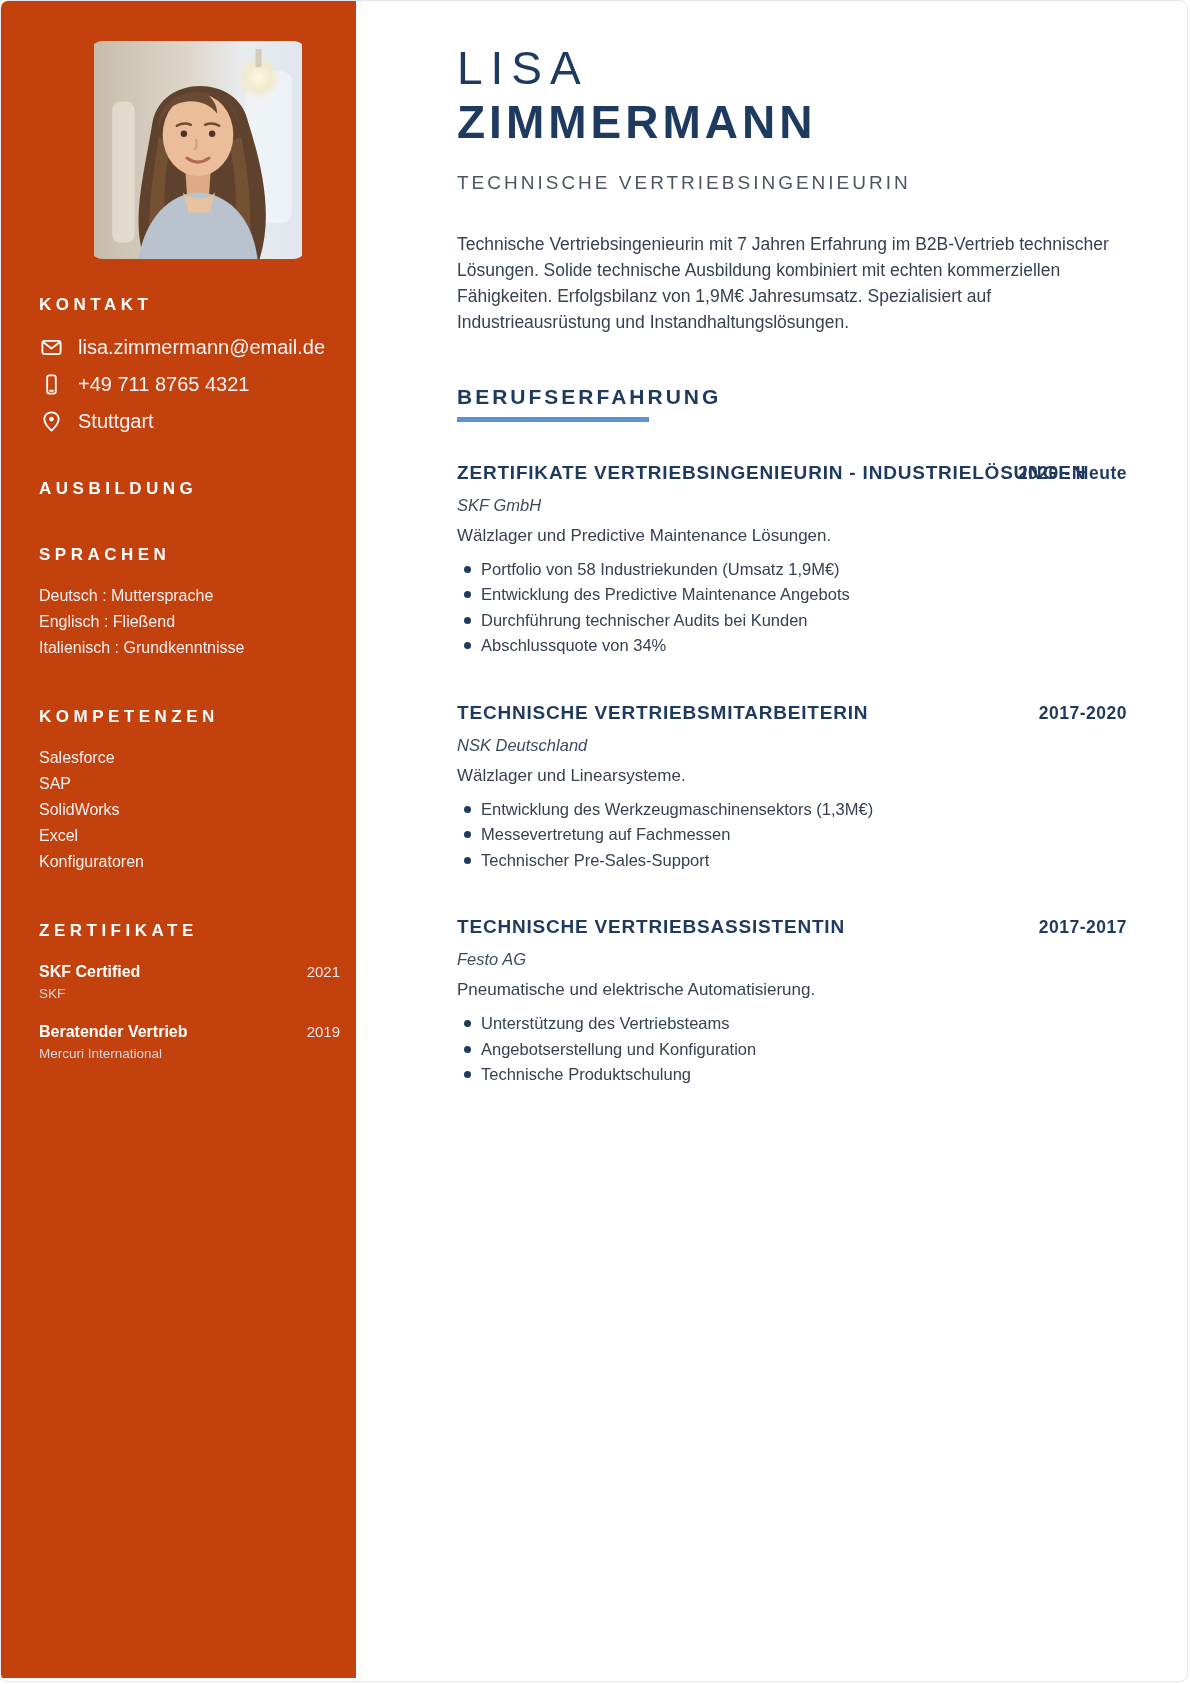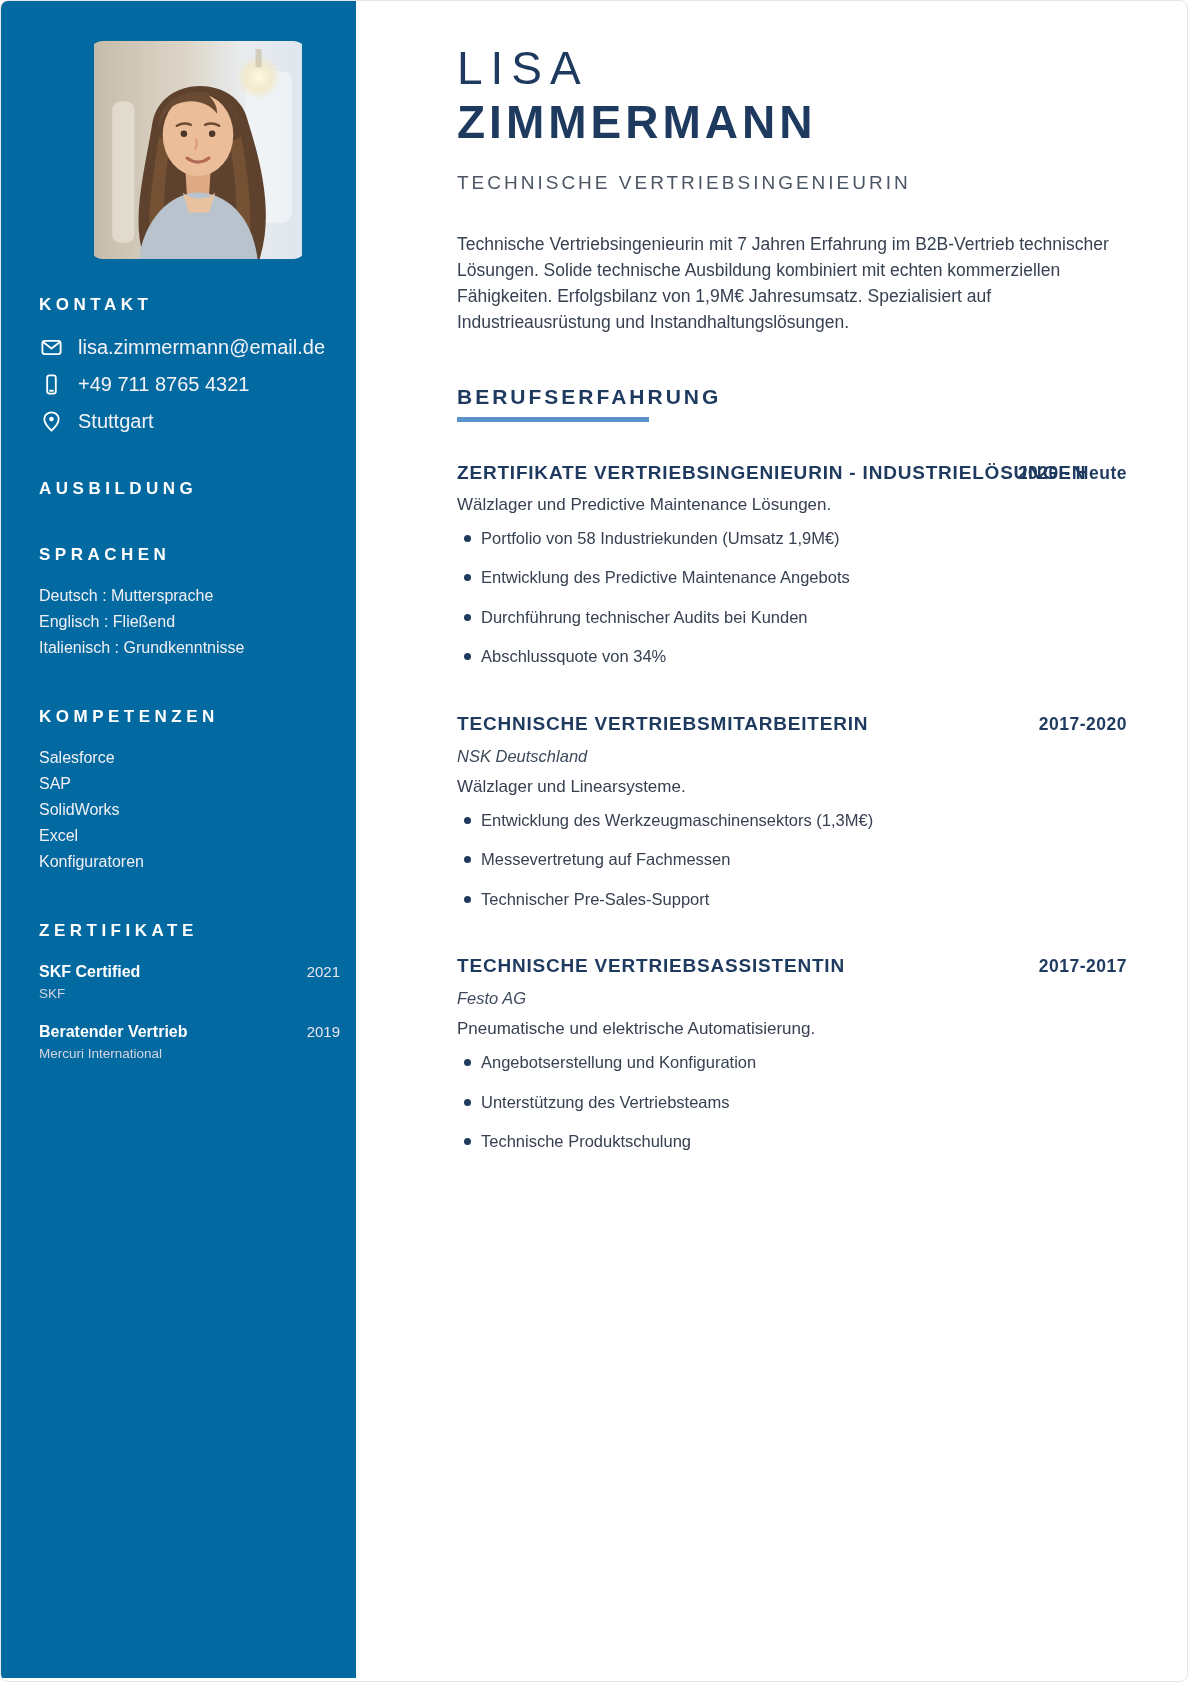--- a/index.html
+++ b/index.html
@@ -2,21 +2,21 @@
 <html lang="de"><head>
 <meta charset="utf-8">
 <style>
   html,body{margin:0;padding:0;background:#ffffff;}
   body{width:1190px;height:1684px;font-family:"Liberation Sans","DejaVu Sans",sans-serif;
        -webkit-font-smoothing:antialiased;}
   .page{position:relative;width:1188px;height:1682px;border:1px solid #e6e6ea;border-radius:8px;
         overflow:hidden;background:#ffffff;display:flex;box-sizing:border-box;}
 
   
-  .sidebar{width:355px;flex:0 0 355px;background:#0369a1;color:#f2f2f6;height:calc(100% - 3px);
+  .sidebar{width:355px;flex:0 0 355px;background:#c2410c;color:#f2f2f6;height:calc(100% - 3px);
            box-sizing:border-box;padding:0 16px 0 38px;}
   .photo-wrap{width:218px;height:218px;margin:40px 0 0 50px;border-radius:14px;overflow:hidden;}
   .photo-wrap svg{display:block;width:100%;height:100%;}
   .side-heading{font-size:17px;font-weight:bold;letter-spacing:4.5px;color:#ffffff;margin-top:46px;}
   .side-heading.first{margin-top:36px;}
   .contact-list{margin-top:20px;}
   .contact-row{display:flex;align-items:center;margin-top:13px;}
   .contact-row:first-child{margin-top:0;}
   .contact-icon{width:24px;height:24px;flex:0 0 24px;margin-right:15px;display:flex;
                 align-items:center;justify-content:center;}
@@ -45,21 +45,21 @@
   .job.first{margin-top:40px;}
   .job-head{position:relative;}
   .job-name{font-size:19px;font-weight:bold;letter-spacing:0.8px;color:#1f3a5f;display:block;
             white-space:nowrap;}
   .job-period{position:absolute;right:0;top:1px;font-size:17.5px;font-weight:bold;
               letter-spacing:0.5px;color:#1f3a5f;white-space:nowrap;}
   .job-company{font-size:16.5px;font-style:italic;color:#3d4a5c;margin-top:12px;}
   .job-desc{font-size:17px;color:#374151;margin-top:11px;}
   .job-bullets{list-style:none;margin:12px 0 0 0;padding:0;}
   .job-bullets li{position:relative;padding-left:24px;font-size:16.5px;color:#374151;
-                  line-height:23.5px;margin-top:16px;}
+                  line-height:23.5px;margin-top:2px;}
   .job-bullets li:first-child{margin-top:0;}
   .job-bullets li::before{content:"";position:absolute;left:7px;top:8px;width:7px;height:7px;
                   border-radius:50%;background:#1f3a5f;}
 </style>
 </head>
 <body>
 
 <div class="page">
 
   <aside class="sidebar">
@@ -183,20 +183,21 @@
     <p class="summary">Technische Vertriebsingenieurin mit 7 Jahren Erfahrung im B2B-Vertrieb technischer Lösungen. Solide technische Ausbildung kombiniert mit echten kommerziellen Fähigkeiten. Erfolgsbilanz von 1,9M€ Jahresumsatz. Spezialisiert auf Industrieausrüstung und Instandhaltungslösungen.</p>
 
     <div class="exp-heading">BERUFSERFAHRUNG</div>
     <div class="accent-underline"></div>
 
     <section class="job first">
       <div class="job-head">
         <span class="job-name">ZERTIFIKATE VERTRIEBSINGENIEURIN - INDUSTRIELÖSUNGEN</span>
         <span class="job-period">2020 - Heute</span>
       </div>
+      <div class="job-company">SKF GmbH</div>
       <div class="job-desc">Wälzlager und Predictive Maintenance Lösungen.</div>
       <ul class="job-bullets">
         <li>Portfolio von 58 Industriekunden (Umsatz 1,9M€)</li>
         <li>Entwicklung des Predictive Maintenance Angebots</li>
         <li>Durchführung technischer Audits bei Kunden</li>
         <li>Abschlussquote von 34%</li>
       </ul>
     </section>
 
     <section class="job">
@@ -214,20 +215,20 @@
     </section>
 
     <section class="job">
       <div class="job-head">
         <span class="job-name">TECHNISCHE VERTRIEBSASSISTENTIN</span>
         <span class="job-period">2017-2017</span>
       </div>
       <div class="job-company">Festo AG</div>
       <div class="job-desc">Pneumatische und elektrische Automatisierung.</div>
       <ul class="job-bullets">
+        <li>Unterstützung des Vertriebsteams</li>
         <li>Angebotserstellung und Konfiguration</li>
-        <li>Unterstützung des Vertriebsteams</li>
         <li>Technische Produktschulung</li>
       </ul>
     </section>
 
   </main>
 </div>
 
 </body></html>

